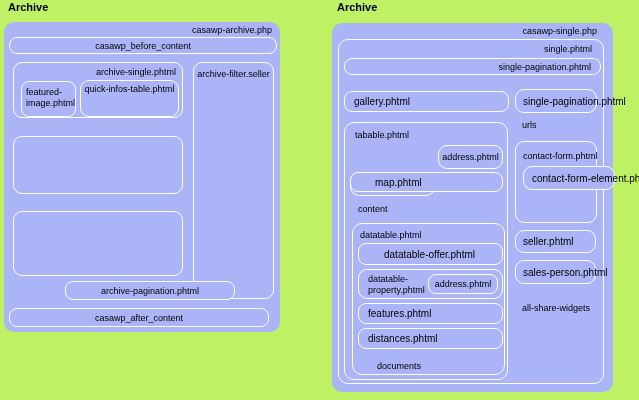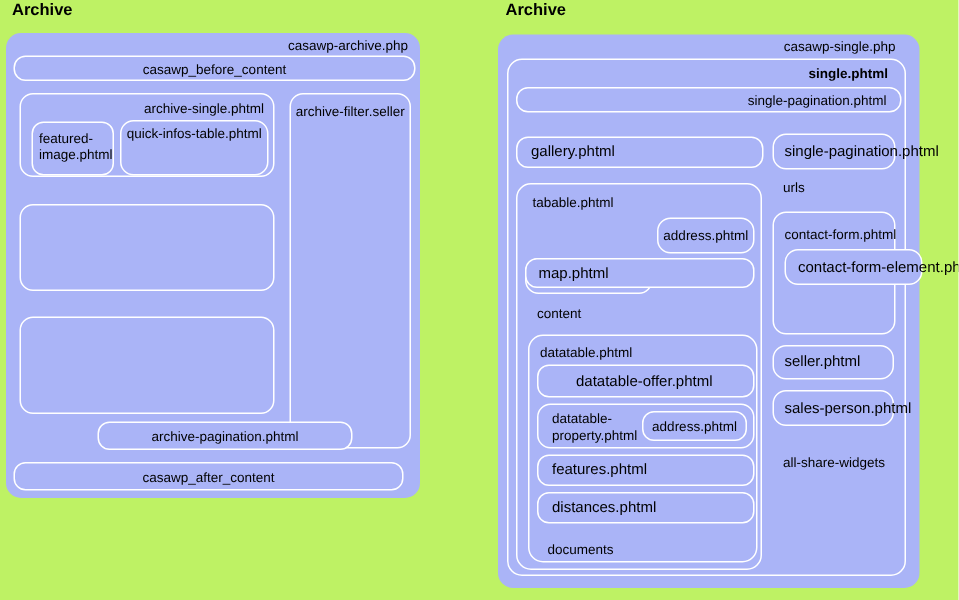--- a/index.html
+++ b/index.html
@@ -76,42 +76,42 @@
   </div>
 
   <div class="title" style="left:337px;top:1px;">Archive</div>
 
   <div class="box outer" style="left:332px;top:23px;width:281px;height:369px;">
 
     <div class="lbl" style="right:16px;top:3px;">casawp-single.php</div>
 
     <div class="box r10" style="left:6px;top:16px;width:266px;height:345px;">
 
-      <div class="lbl" style="right:11px;top:4px;font-weight:bold;">single.phtml</div>
+      <div class="lbl" style="right:11px;top:4px;">single.phtml</div>
 
       <div class="box r8 rgt" style="left:5px;top:18px;width:257px;height:17px;padding-right:9px;">
         <span>single-pagination.phtml</span>
       </div>
 
       <div class="box r8 lft" style="left:5px;top:51px;width:165px;height:21px;padding-left:9px;">
         <span>gallery.phtml</span>
       </div>
 
       <div class="box r10" style="left:5px;top:82px;width:164px;height:258px;">
 
         <div class="lbl" style="left:10px;top:7px;">tabable.phtml</div>
 
         <div class="box r9 cen" style="left:5px;top:22px;width:85px;height:24px;margin-top:27px;">
           <span>basic-boxes.phtml</span>
         </div>
         <div class="box r9 cen" style="left:93px;top:22px;width:65px;height:24px;">
           <span>address.phtml</span>
         </div>
 
-        <div class="box r8 lft" style="left:5px;top:49px;width:153px;height:20px;padding-left:8px;">
+        <div class="box r8 lft" style="left:5px;top:49px;width:153px;height:20px;padding-left:24px;">
           <span>map.phtml</span>
         </div>
 
         <div class="lbl" style="left:13px;top:81px;">content</div>
 
         <div class="box r10" style="left:7px;top:100px;width:153px;height:152px;">
 
           <div class="lbl" style="left:7px;top:6px;">datatable.phtml</div>
 
           <div class="box r8 lft" style="left:5px;top:19px;width:145px;height:22px;padding-left:25px;">
@@ -126,21 +126,21 @@
           </div>
 
           <div class="box r8 lft" style="left:5px;top:79px;width:145px;height:21px;padding-left:9px;">
             <span>features.phtml</span>
           </div>
 
           <div class="box r8 lft" style="left:5px;top:104px;width:145px;height:21px;padding-left:9px;">
             <span>distances.phtml</span>
           </div>
 
-          <div class="lbl" style="left:12px;top:137px;">documents</div>
+          <div class="lbl" style="left:24px;top:137px;">documents</div>
         </div>
       </div>
 
       <div class="box r9 lft" style="left:176px;top:49px;width:82px;height:24px;padding-left:7px;">
         <span>single-pagination.phtml</span>
       </div>
 
       <div class="lbl" style="left:183px;top:80px;">urls</div>
 
       <div class="box r9" style="left:176px;top:101px;width:82px;height:82px;">

